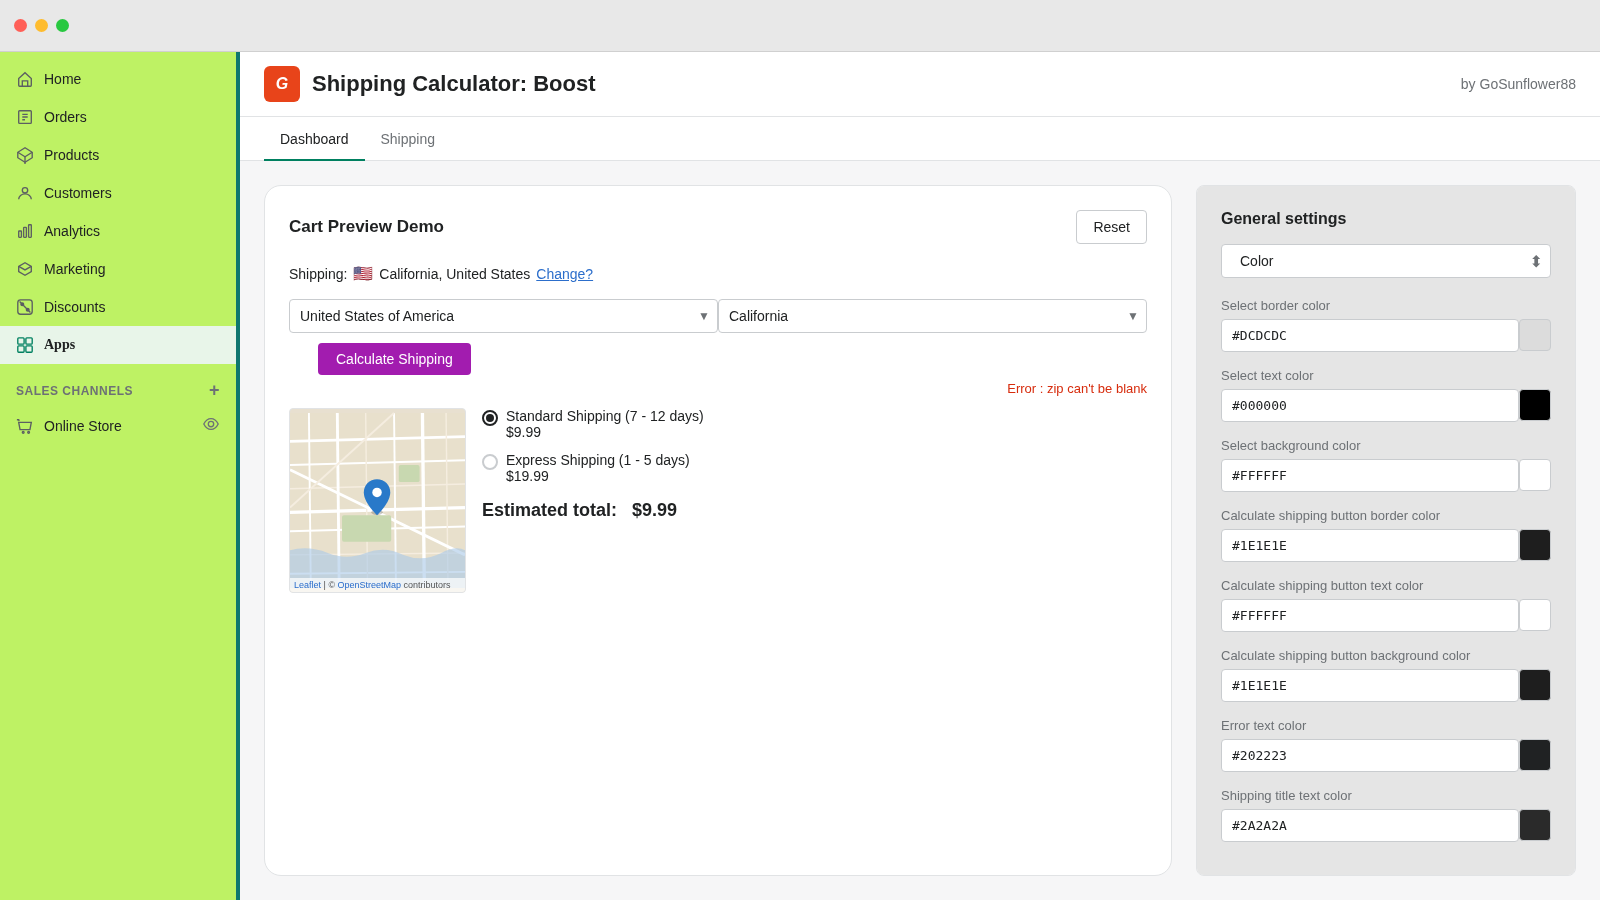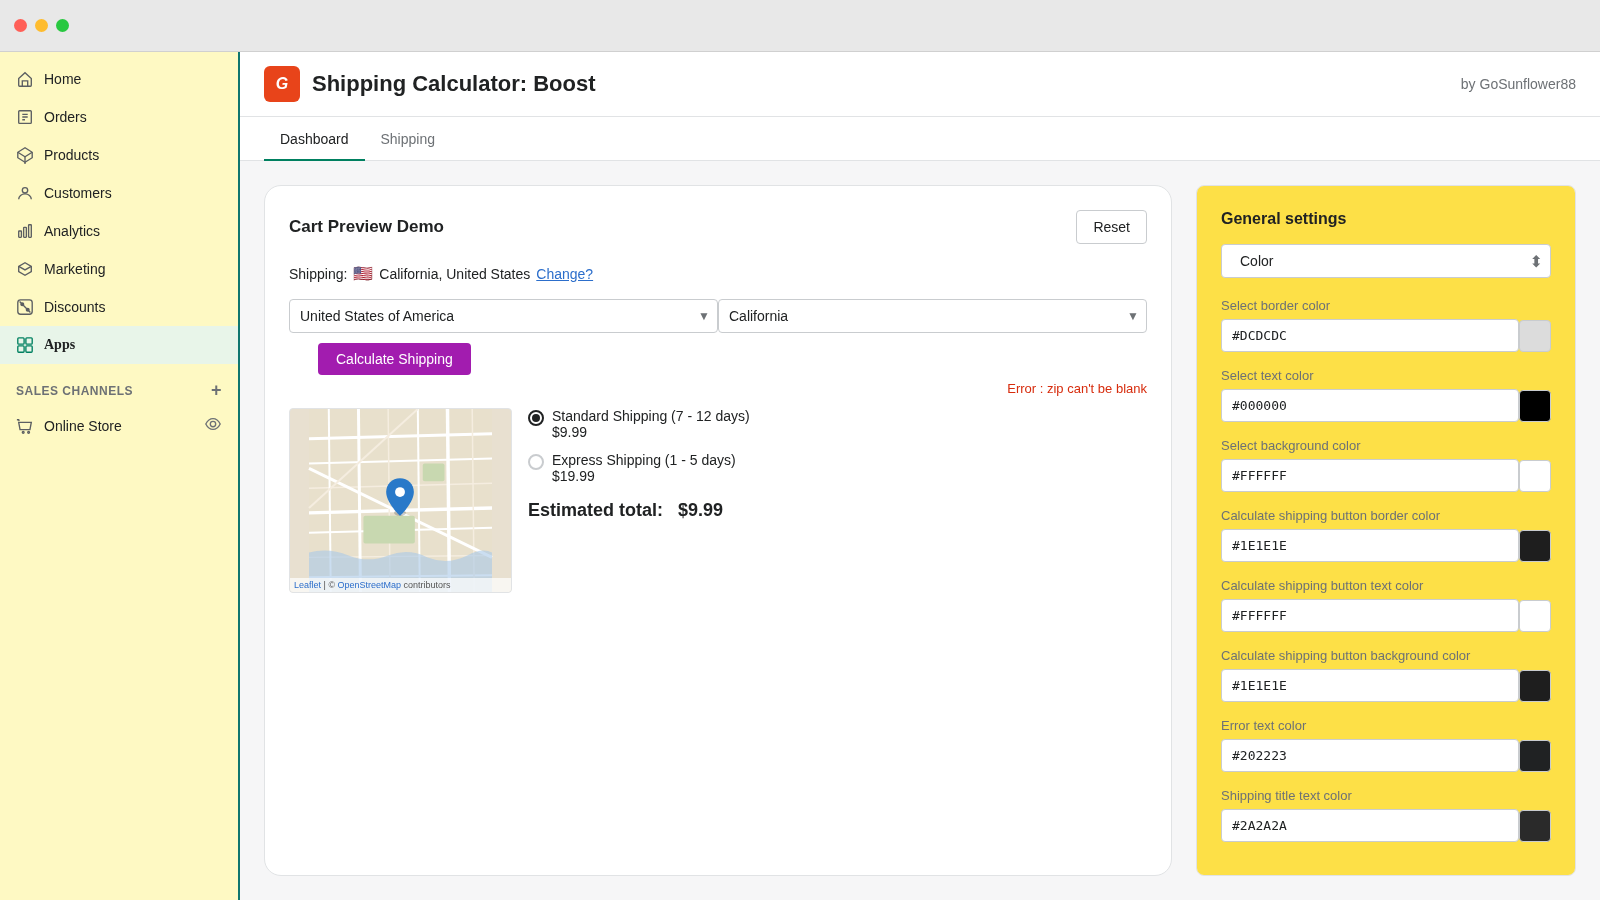--- a/index.html
+++ b/index.html
@@ -19,22 +19,22 @@
     .mac-close { background: #ff5f57; }
     .mac-min { background: #febc2e; }
     .mac-max { background: #28c840; }
 
     .app-shell { display: flex; height: calc(900px - 52px); overflow: hidden; }
 
     
     .sidebar {
       width: 240px;
       min-width: 240px;
-      background: #fef9c3;
-      border-right: 2px solid #0f766e;
+      background: #bef264;
+      border-right: 4px solid #0f766e;
       display: flex;
       flex-direction: column;
       overflow-y: auto;
     }
     .sidebar-nav { padding: 8px 0; flex: 1; }
     .sidebar-item {
       display: flex;
       align-items: center;
       gap: 10px;
       padding: 10px 16px;
@@ -193,21 +193,21 @@
       font-size: 14px;
       cursor: pointer;
       white-space: nowrap;
       margin-left: 29px;
     }
 
     .error-text { font-size: 13px; color: #d72c0d; margin-bottom: 12px; text-align: right; }
 
     .map-shipping-row { display: flex; gap: 16px; align-items: flex-start; }
     .map-container {
-      width: 223px;
+      width: 177px;
       height: 185px;
       flex-shrink: 0;
       border-radius: 4px;
       overflow: hidden;
       border: 1px solid #e1e3e5;
       background: #e8e0d0;
       position: relative;
     }
     .map-attribution {
       position: absolute;
@@ -255,21 +255,21 @@
       font-weight: 600;
       color: #202223;
       margin-top: 16px;
     }
     .estimated-amount { color: #202223; }
 
     
     .settings-panel {
       width: 380px;
       min-width: 380px;
-      background: #fde047;
+      background: #e5e5e5;
       border-radius: 8px;
       border: 1px solid #e1e3e5;
       padding: 24px;
       overflow-y: auto;
       max-height: 100%;
     }
     .settings-title { font-size: 16px; font-weight: 600; color: #202223; margin-bottom: 16px; }
 
     .color-select-wrapper {
       position: relative;
@@ -289,21 +289,21 @@
       position: absolute;
       right: 8px;
       top: 50%;
       transform: translateY(-50%);
       pointer-events: none;
       color: #6d7175;
     }
 
     .color-field-group { margin-bottom: 16px; }
     .color-field-label { font-size: 13px; color: #6d7175; margin-bottom: 6px; }
-    .color-field-row { display: flex; align-items: center; gap: 0; }
+    .color-field-row { display: flex; align-items: flex-start; gap: 0; }
     .color-input {
       flex: 1;
       padding: 8px 10px;
       border: 1px solid #c9cccf;
       border-radius: 4px;
       font-size: 13px;
       color: #202223;
       font-family: monospace;
     }
     .color-swatch {

